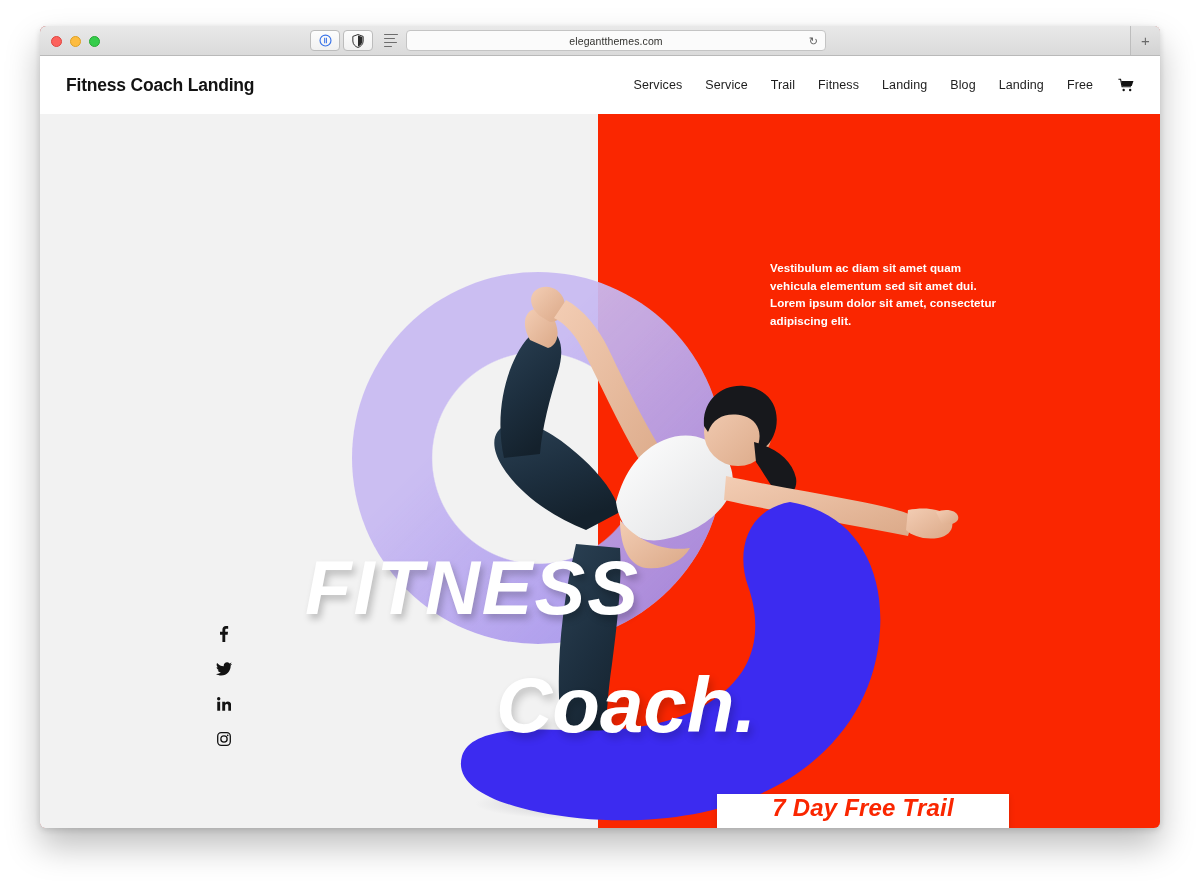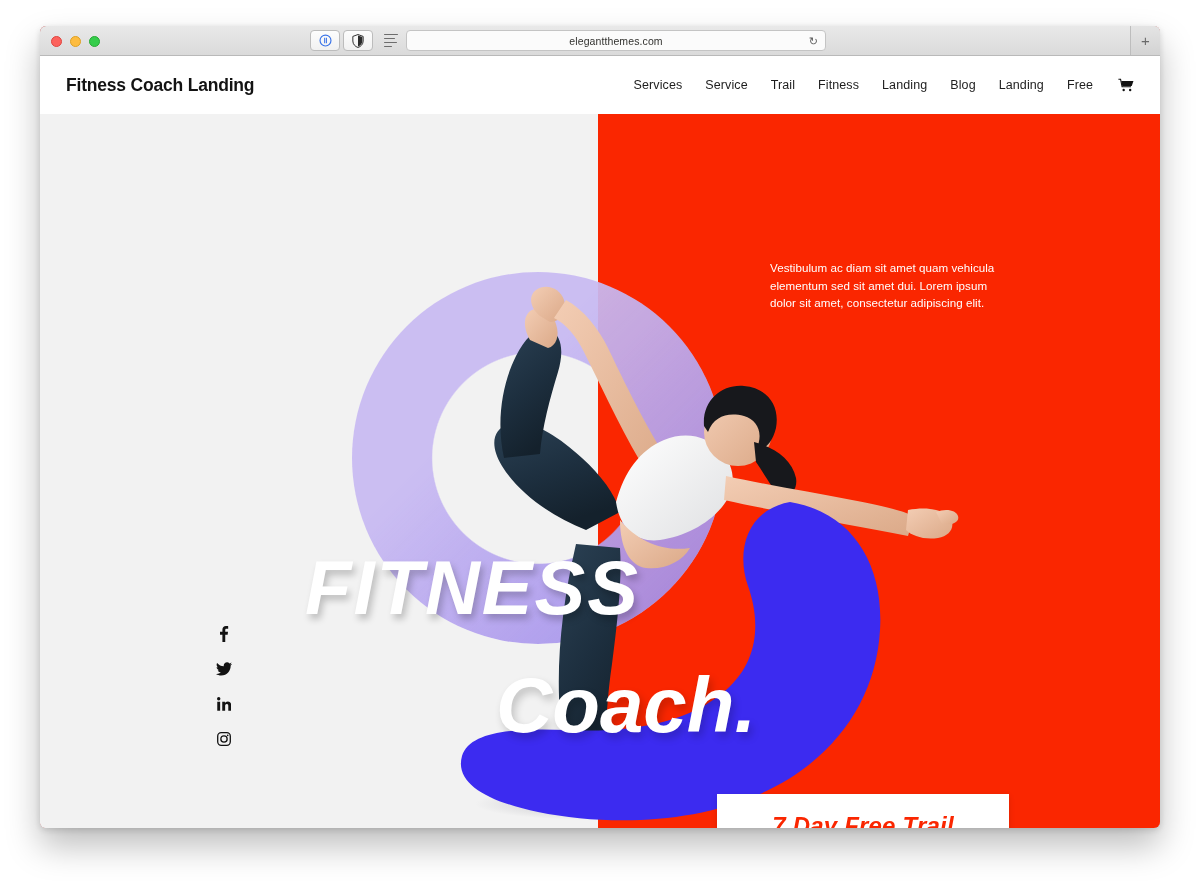--- a/index.html
+++ b/index.html
@@ -256,36 +256,35 @@
   }
 
   
   .hero-copy {
     position: absolute;
     left: 730px;
     top: 145px;
     width: 232px;
     color: #ffffff;
     font-size: 11.6px;
-    font-weight: normal;
+    font-weight: bold;
     line-height: 1.52;
     letter-spacing: 0.05px;
   }
 
   
   .cta-button {
     position: absolute;
     left: 677px;
     top: 680px;
     width: 292px;
     height: 63px;
     background: #ffffff;
     border: none;
     display: flex;
-    align-items: center;
     justify-content: center;
     cursor: pointer;
     box-shadow: 0 2px 6px rgba(0,0,0,0.12);
   }
   .cta-label {
     color: #fa2600;
     font-size: 24px;
     font-weight: bold;
     font-style: italic;
     letter-spacing: 0.2px;

